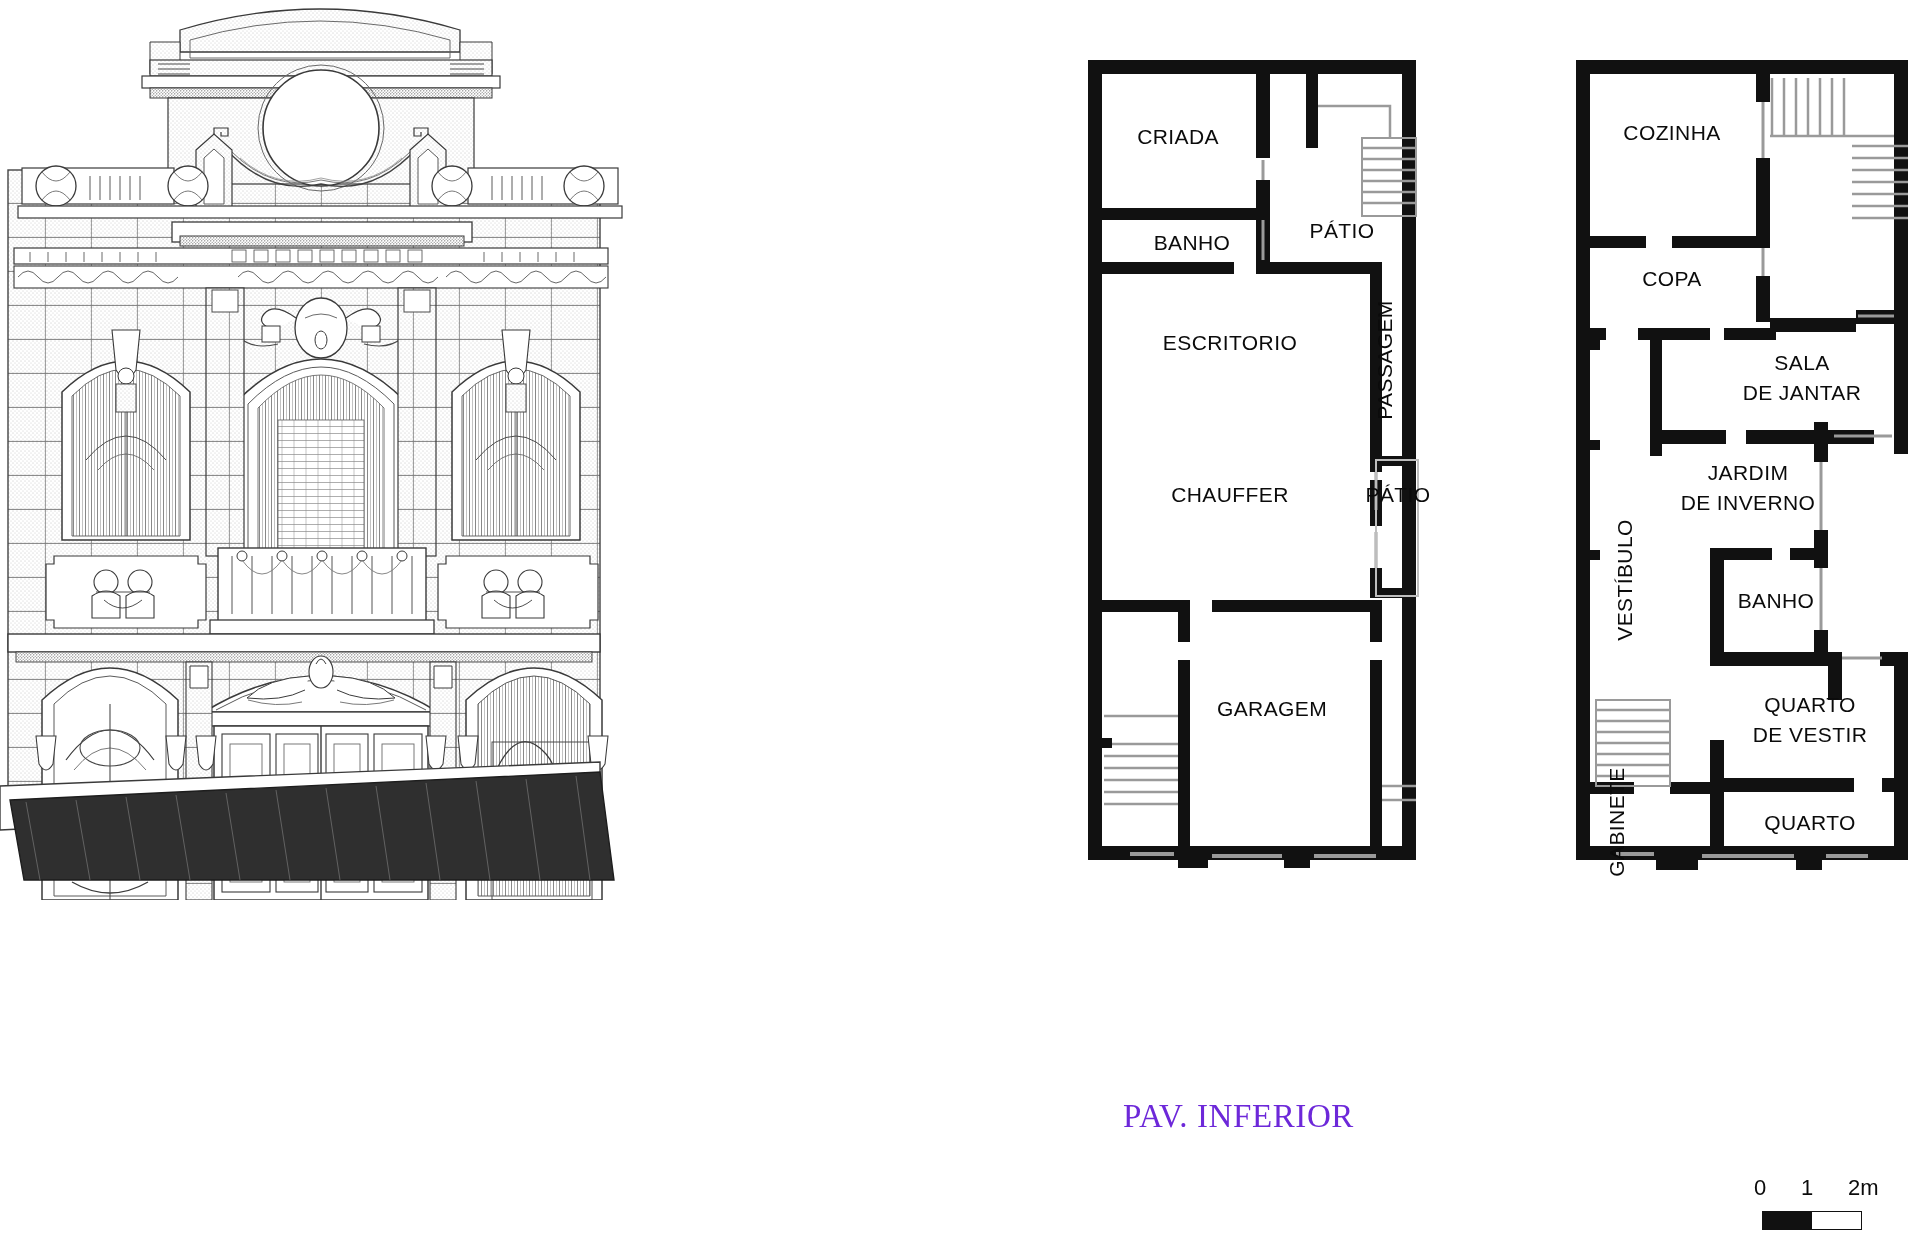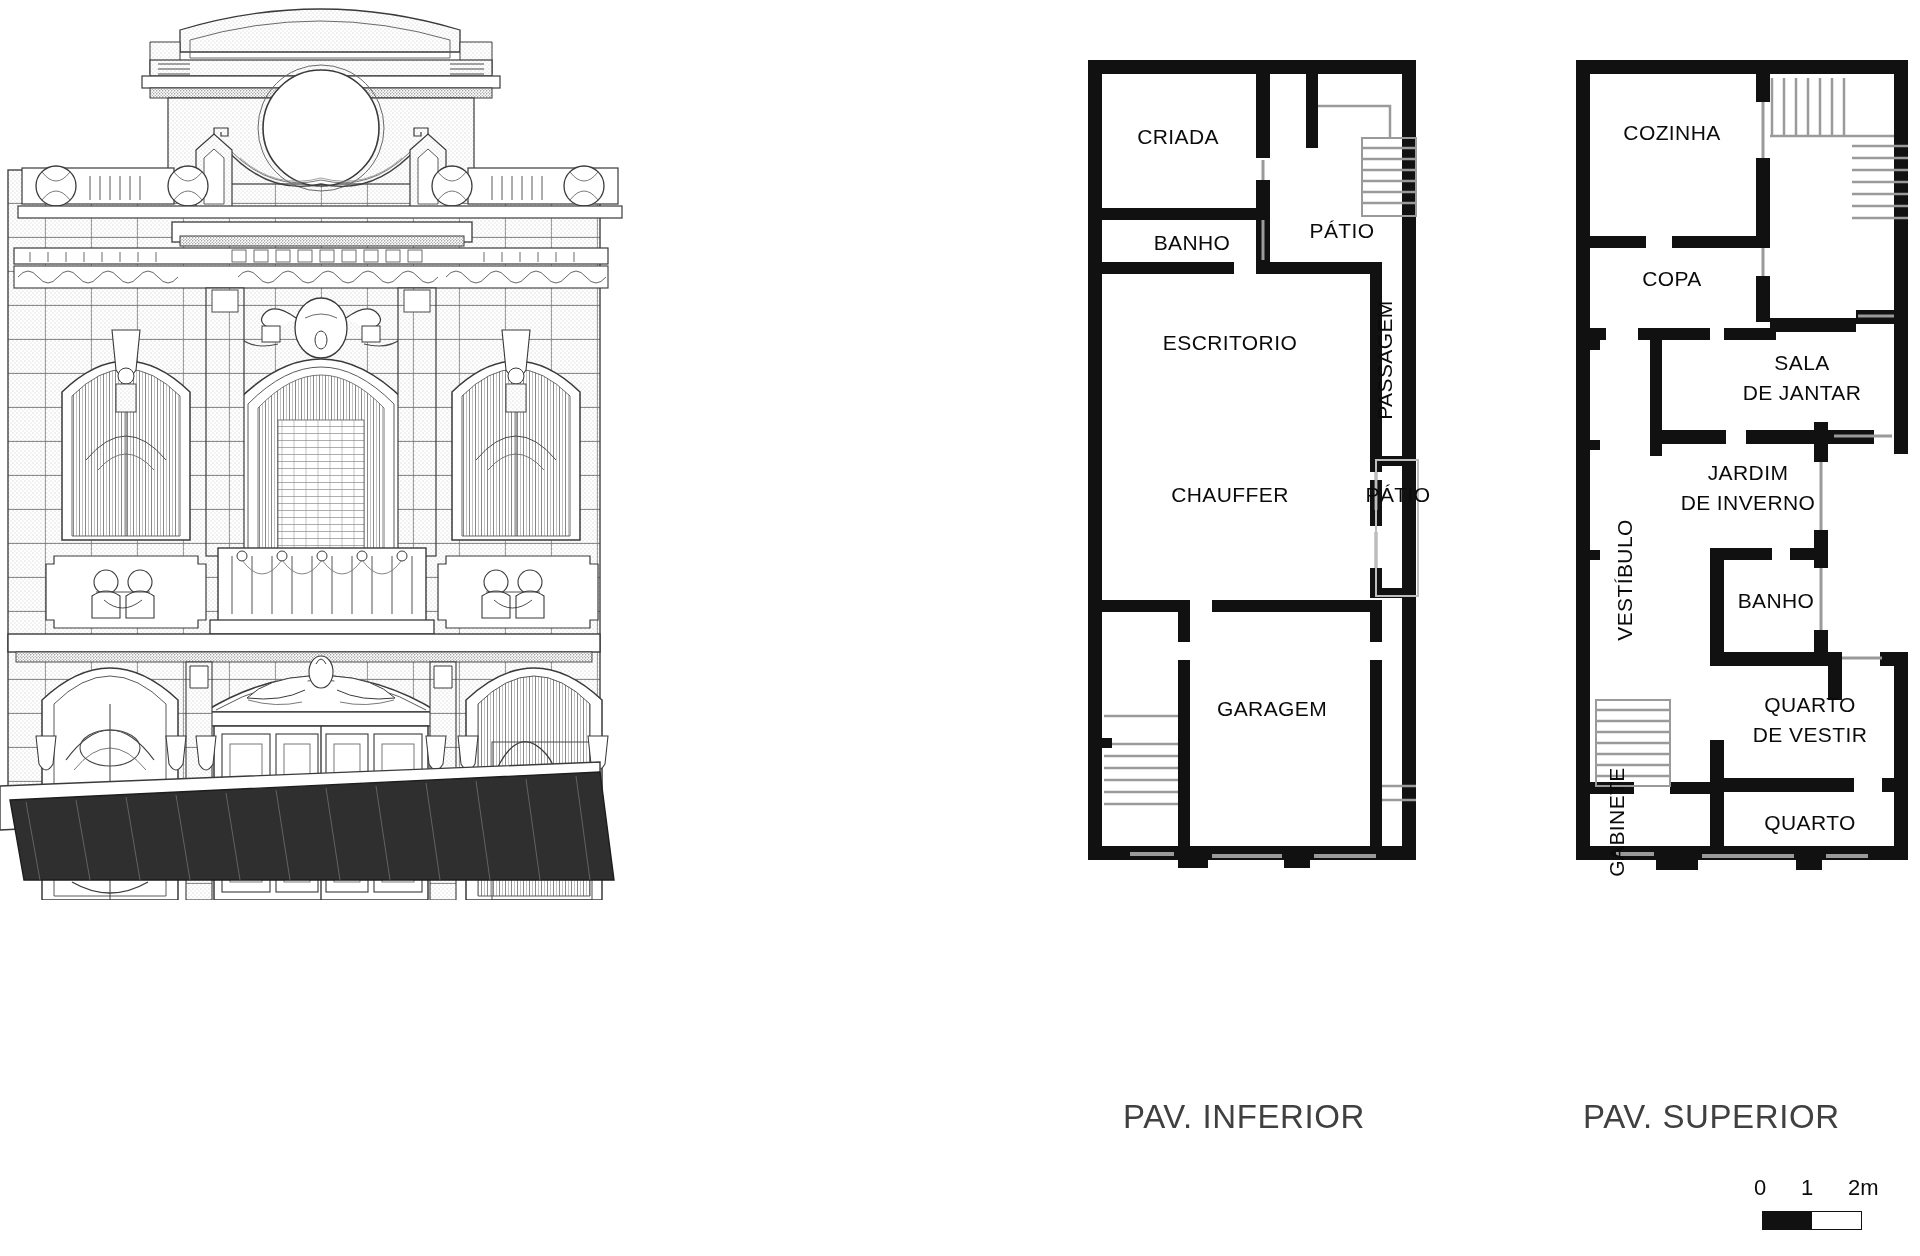--- a/index.html
+++ b/index.html
@@ -15,22 +15,22 @@
   #plan-inferior{left:1060px;width:400px;height:840px;}
   #plan-superior{left:1552px;width:400px;height:840px;}
   .plan-svg{display:block;width:400px;height:840px;}
 
   .room-label{font-family:"Liberation Sans",sans-serif;font-size:21px;fill:#0b0b0b;
               text-anchor:middle;letter-spacing:.4px;}
   .vert-label{font-family:"Liberation Sans",sans-serif;font-size:21px;fill:#0b0b0b;
               text-anchor:middle;letter-spacing:.4px;}
 
   
-  .caption{position:absolute;font-size:33px;letter-spacing:.6px;color:#404040;
-           font-family:Liberation Sans, sans-serif;white-space:nowrap;}
+  .caption{position:absolute;font-size:33px;letter-spacing:.6px;color:#6d28d9;
+           font-family:Liberation Serif, serif;white-space:nowrap;}
   #caption-inferior{left:1123px;top:1098px;}
   #caption-superior{left:1583px;top:1098px;}
 
   
   #scalebar{position:absolute;left:1760px;top:1175px;width:140px;height:64px;}
   #scalebar .ticks{position:relative;height:26px;}
   #scalebar .ticks span{position:absolute;font-size:22px;color:#0b0b0b;
                         font-family:"Liberation Sans",sans-serif;}
   #scalebar .tick0{left:-6px;top:0;}
   #scalebar .tick1{left:41px;top:0;}
@@ -598,21 +598,20 @@
         <text class="room-label" x="224" y="568">BANHO</text>
         <text class="room-label" x="258" y="672">QUARTO</text>
         <text class="room-label" x="258" y="702">DE VESTIR</text>
         <text class="vert-label" x="72" y="782" transform="rotate(-90 72 782)">GABINETE</text>
         <text class="room-label" x="258" y="790">QUARTO</text>
       </g>
     </svg>
   </div>
 
   <div class="caption" id="caption-inferior">PAV. INFERIOR</div>
-  <div class="caption" id="caption-superior">PAV. SUPERIOR</div>
 
   <div id="scalebar">
     <div class="ticks">
       <span class="tick0">0</span>
       <span class="tick1">1</span>
       <span class="tick2">2m</span>
     </div>
     <div class="bar">
       <div class="seg dark"></div>
       <div class="seg light"></div>

